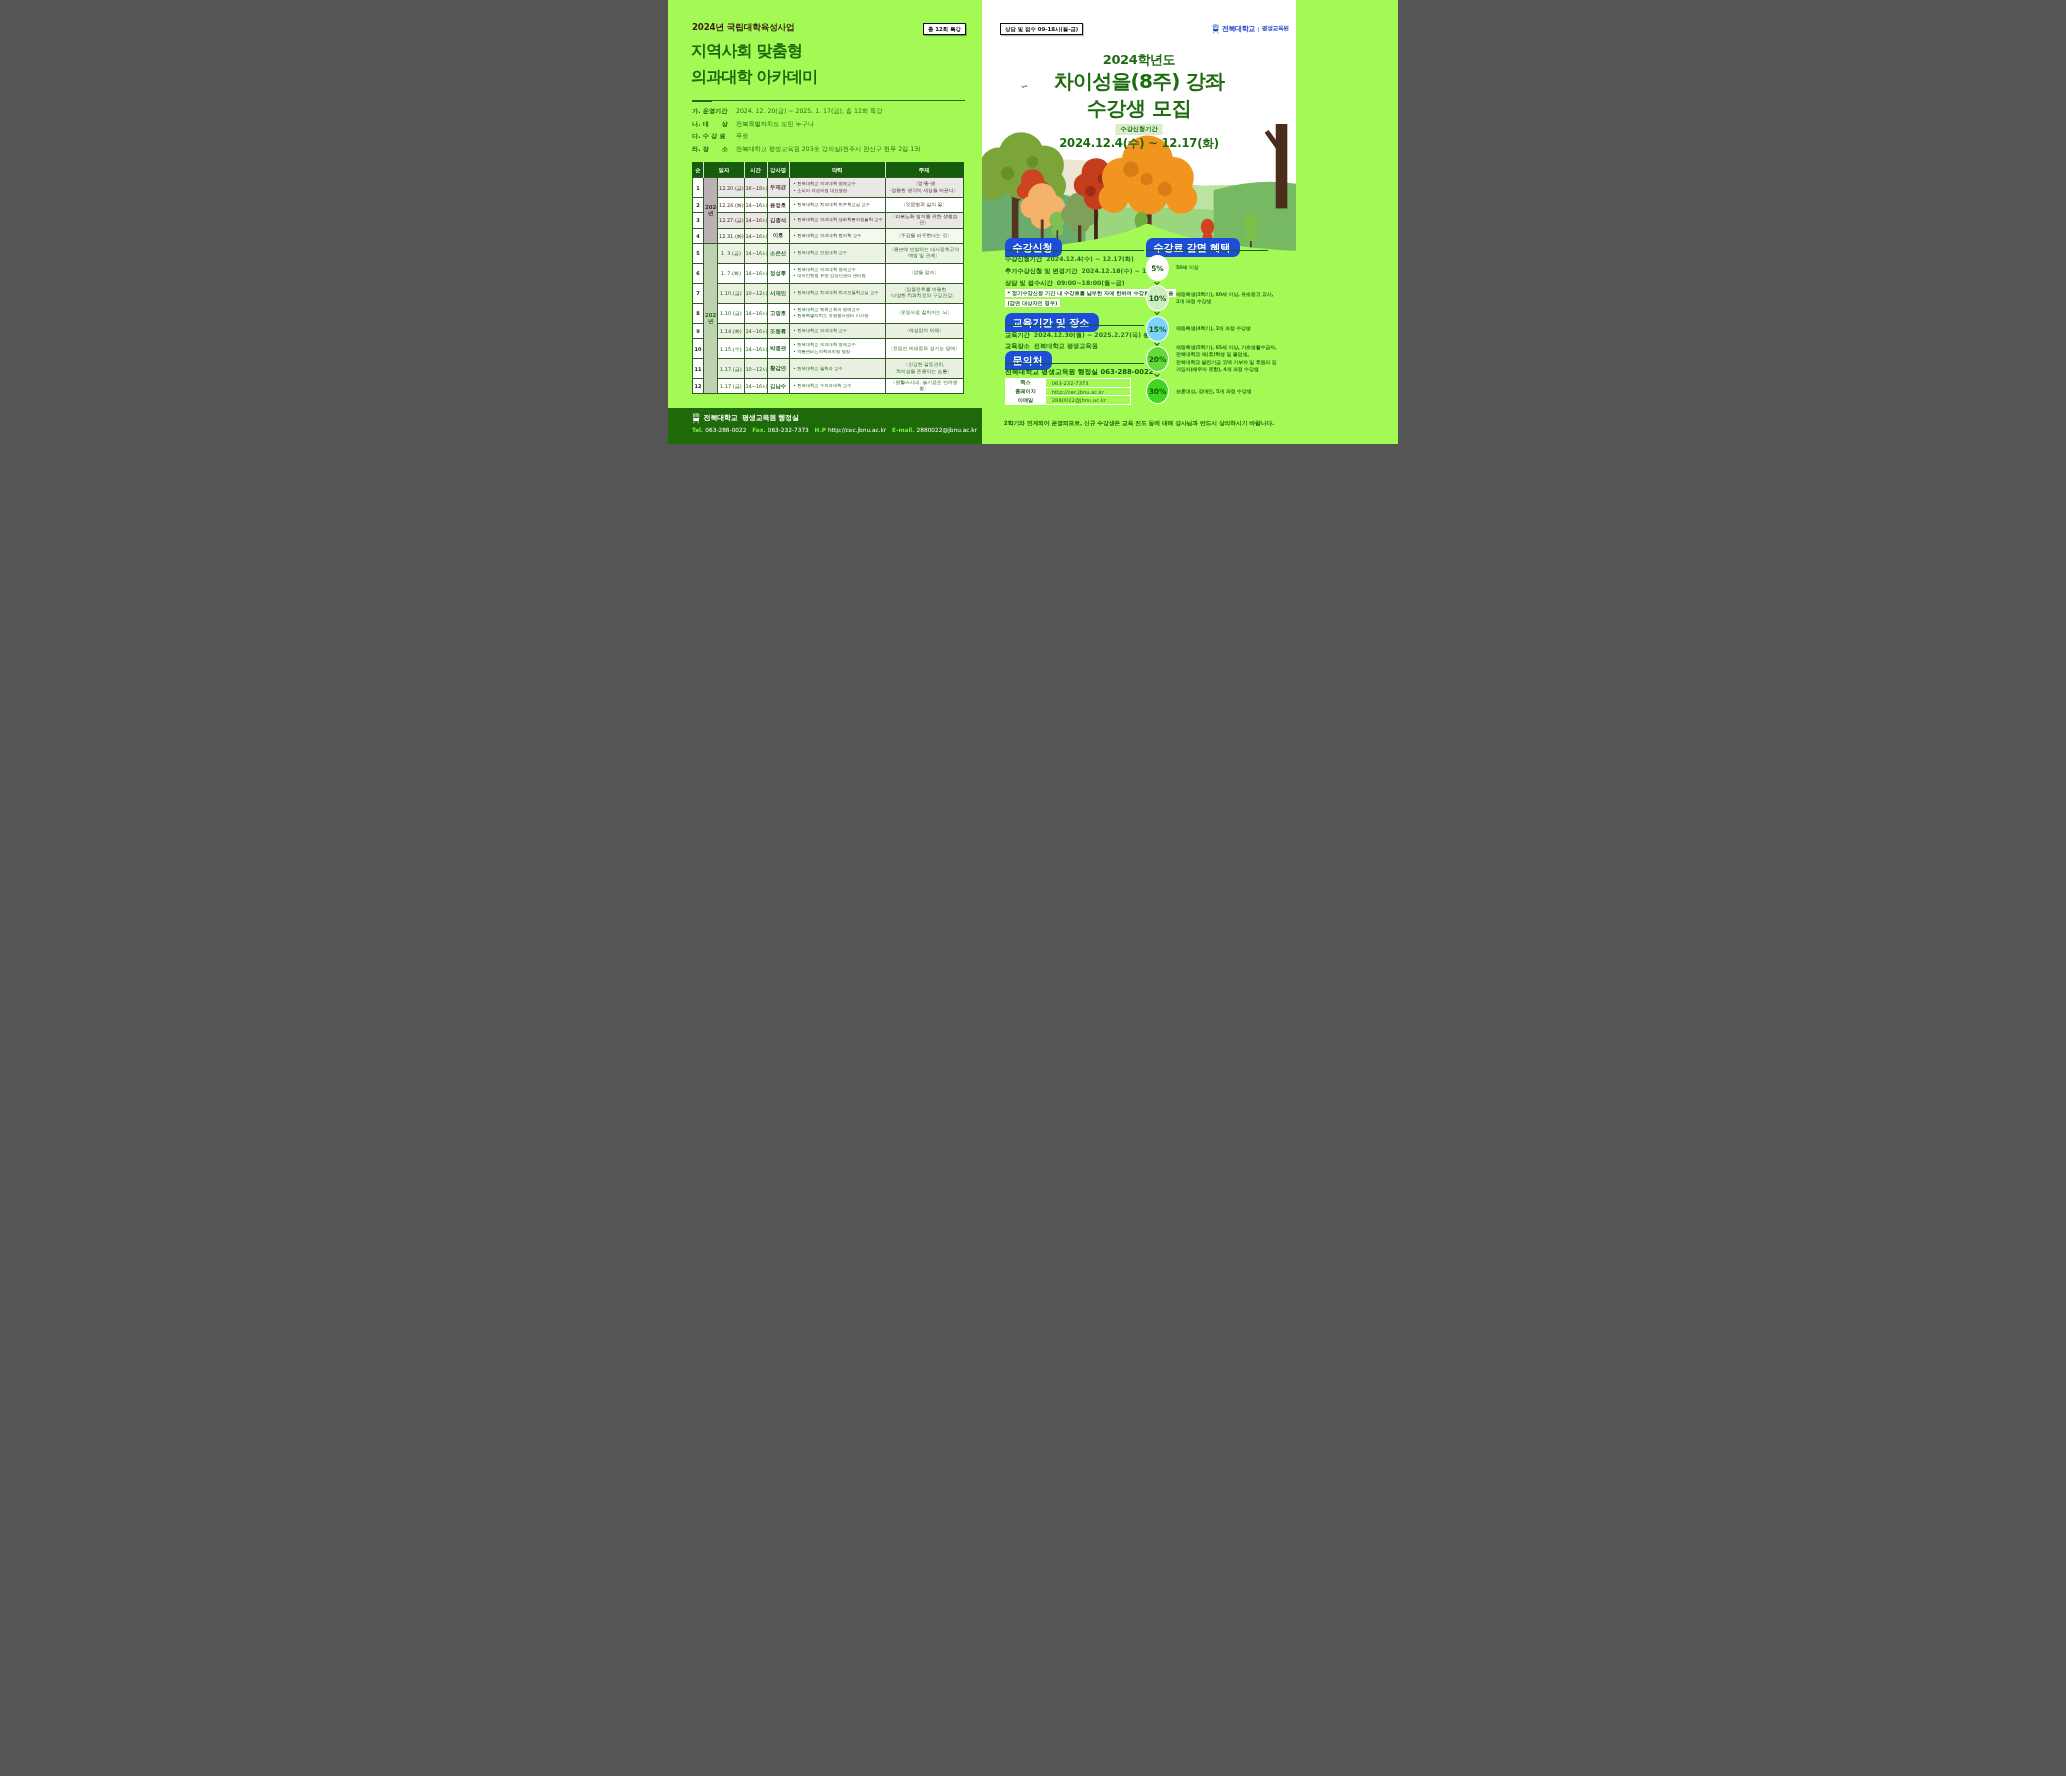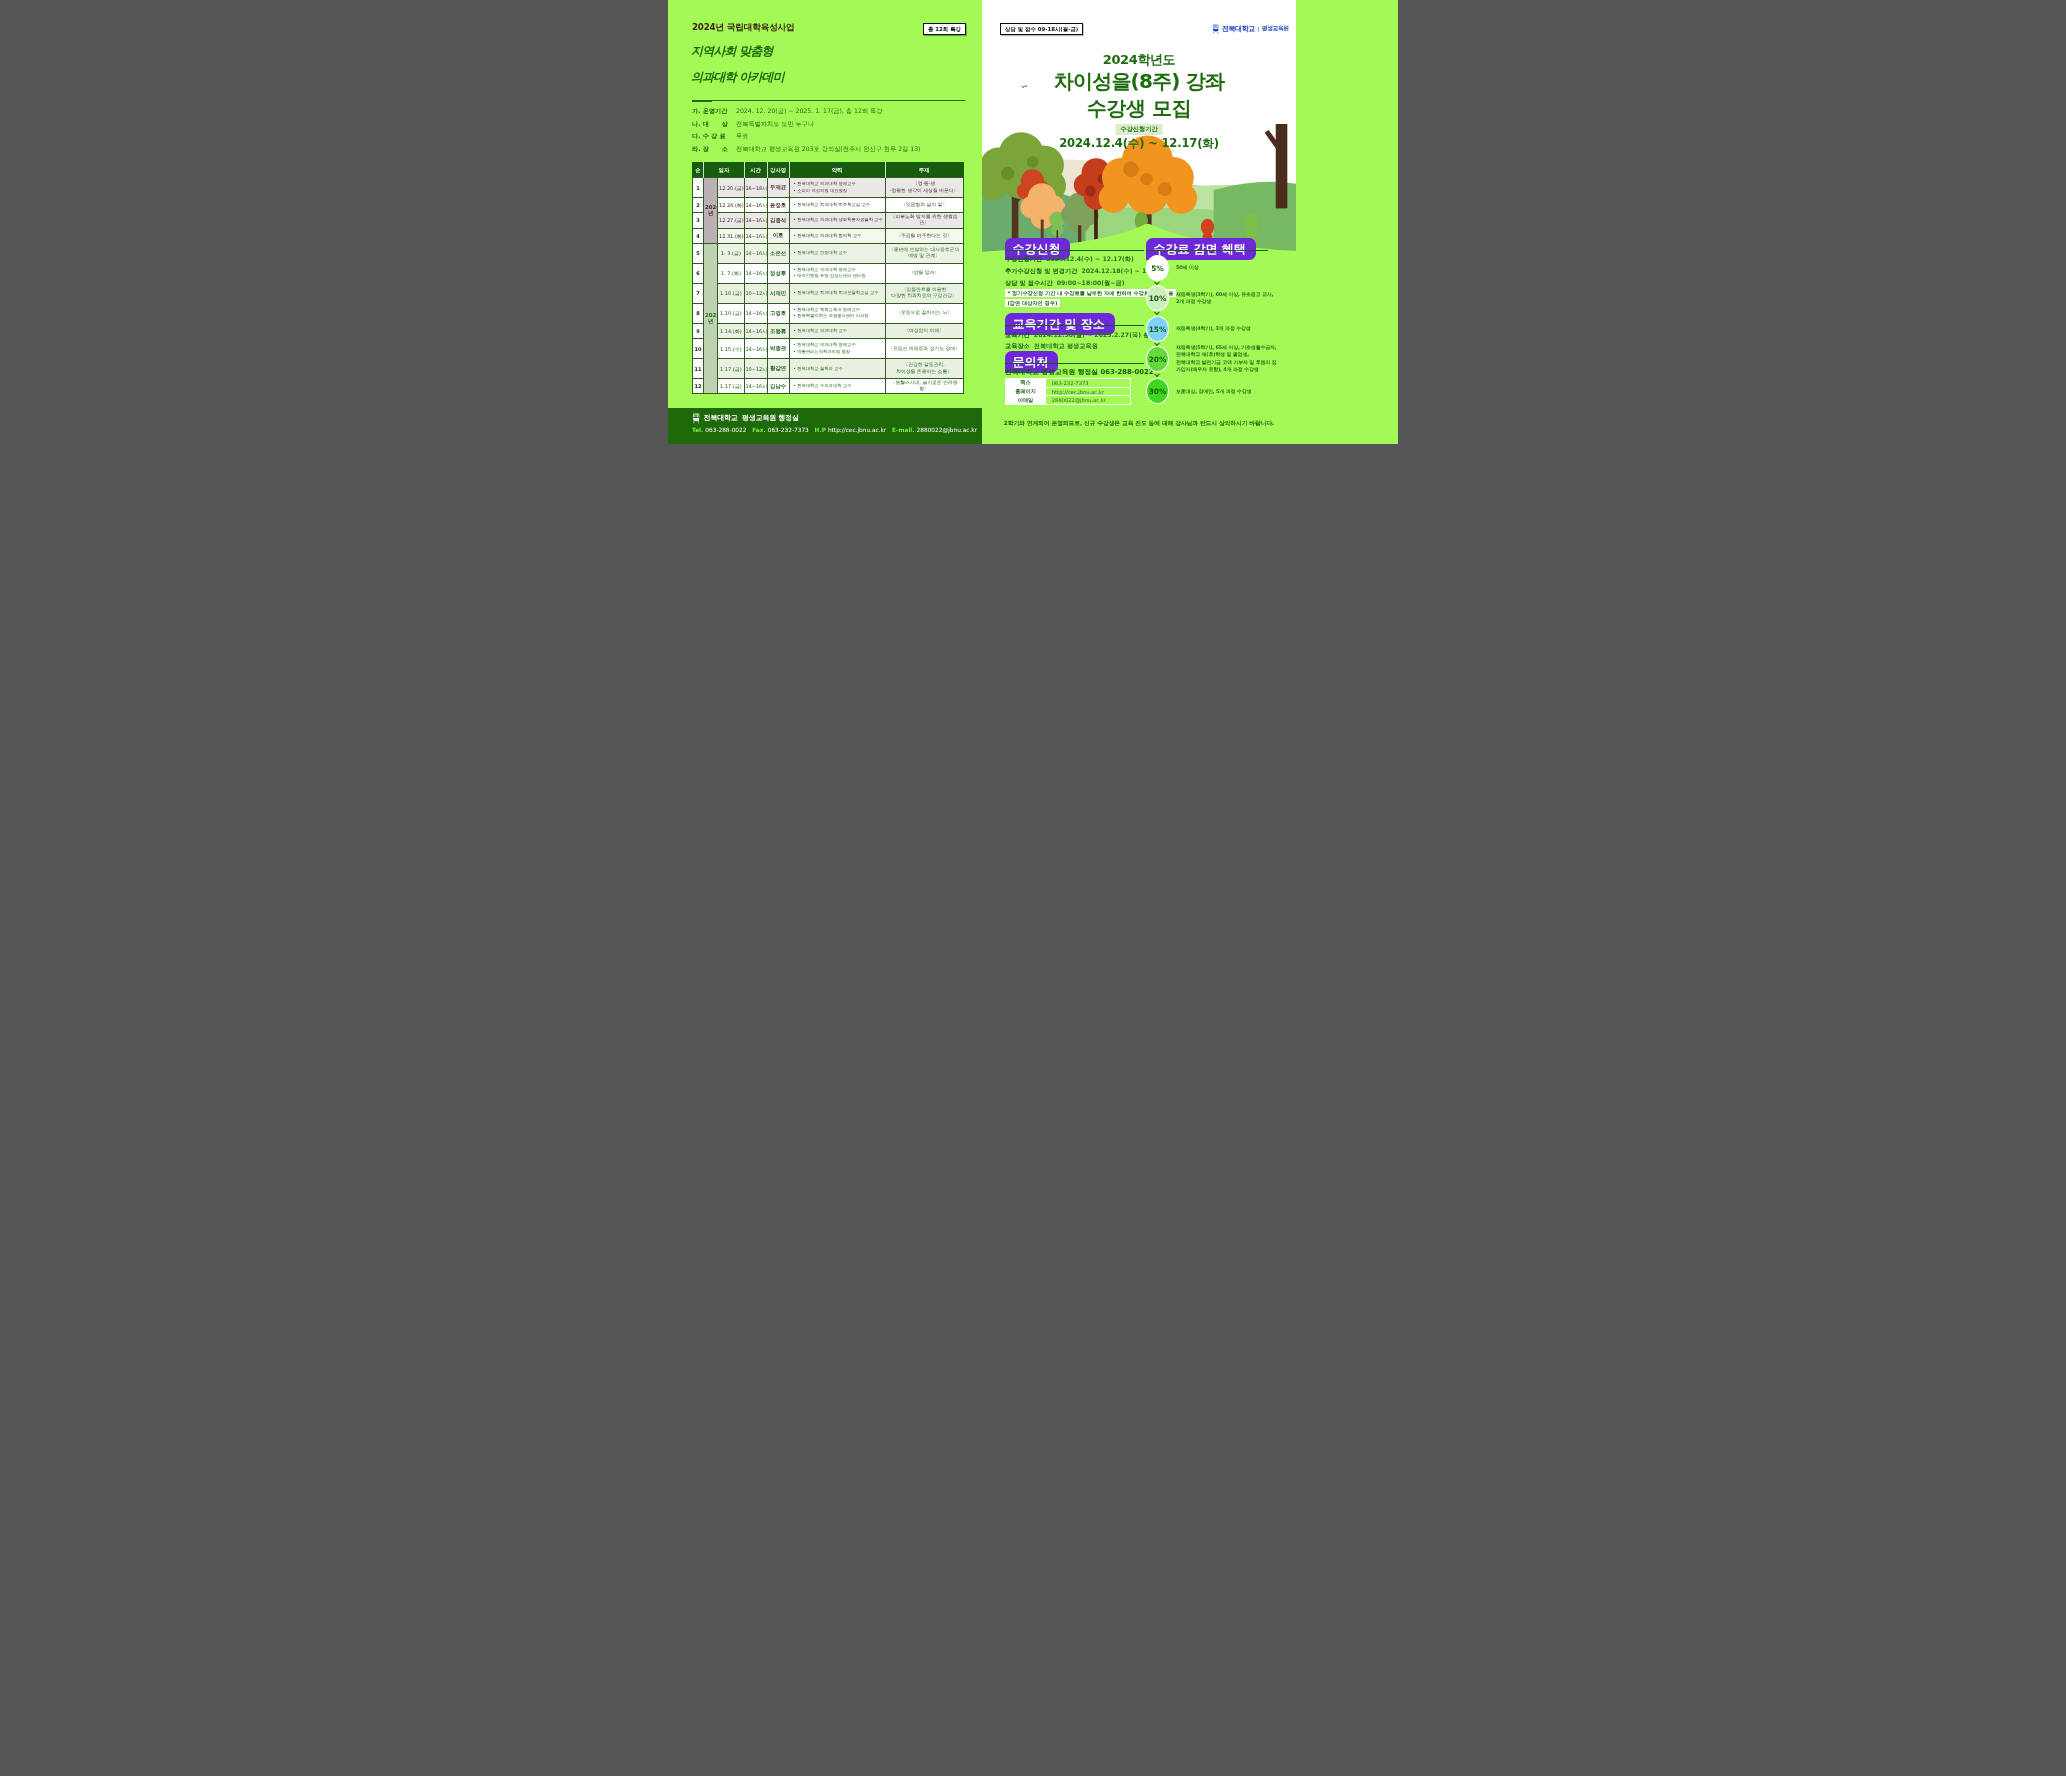--- a/index.html
+++ b/index.html
@@ -2,21 +2,21 @@
 <html style="font-size:6.6px"><head>
 <meta charset="utf-8">
 <style>
   html,body{margin:0;padding:0;background:#555;}
   *{box-sizing:border-box;font-family:"DejaVu Sans","Liberation Sans",sans-serif;}
   #poster{position:relative;width:730px;height:444px;margin:0 auto;overflow:hidden;background:#A3FA55;}
   
   #left-panel{position:absolute;left:0;top:0;width:314px;height:444px;background:#A3FA55;}
   .program-label{position:absolute;left:24px;top:22px;font-size:8.7px;font-weight:bold;color:#3B1E12;letter-spacing:-0.2px;}
   .count-badge{position:absolute;left:255px;top:23px;background:#fff;border:0.6px solid #111;box-shadow:0.8px 1.2px 0 rgba(0,0,0,.35);padding:1.7px 4.1px;font-size:5.4px;font-weight:bold;color:#111;white-space:nowrap;}
-  .big-title{position:absolute;left:23px;top:38px;font-size:12px;line-height:26px;font-weight:bold;color:#1B6A0E;letter-spacing:-0.8px;font-style:italic;}
+  .big-title{position:absolute;left:23px;top:38px;font-size:16px;line-height:26px;font-weight:bold;color:#1B6A0E;letter-spacing:-0.8px;}
   .divider{position:absolute;left:24px;top:100px;width:273px;border-top:0.6px solid #1E6B10;}
   .divider .accent{position:absolute;left:0;top:-1.2px;width:20px;height:1.7px;background:#1E6B10;}
   #info-list{position:absolute;left:24px;top:107px;width:281px;}
   .info-row{display:flex;margin-bottom:3.7px;font-size:6.2px;}
   .info-label{white-space:pre;font-weight:bold;color:#135C0A;width:44px;flex:none;}
   .info-value{color:#1F6F12;white-space:pre;}
   
   #schedule{position:absolute;left:23.6px;top:162px;border-collapse:collapse;table-layout:fixed;width:271px;border:0.8px solid #1B5E0E;background:#fff;}
   #schedule th{background:#175B0D;color:#fff;font-size:5.4px;font-weight:bold;height:15px;border-left:0.4px solid rgba(255,255,255,.8);}
   #schedule th:first-child{border-left:none;}
@@ -46,21 +46,21 @@
   .logo svg{margin-right:2.5px;}
   .logo .univ{font-size:7px;font-weight:bold;letter-spacing:-0.4px;}
   .logo .bar{margin:0 2.5px;font-size:5.4px;}
   .logo .dept{font-size:5.8px;font-weight:bold;letter-spacing:-0.4px;}
   .r-year{position:absolute;left:0;top:51px;width:100%;text-align:center;font-size:13px;font-weight:bold;color:#1E6B10;letter-spacing:-0.4px;z-index:2;}
   .r-main{position:absolute;left:0;top:68px;width:100%;text-align:center;font-size:20px;font-weight:bold;color:#1E6B10;letter-spacing:-0.8px;z-index:2;}
   .r-sub{position:absolute;left:0;top:95px;width:100%;text-align:center;font-size:20px;font-weight:bold;color:#1E6B10;letter-spacing:-0.4px;z-index:2;}
   .bird{position:absolute;left:39px;top:85px;z-index:2;}
   .period-badge{position:absolute;left:50%;transform:translateX(-50%);top:124px;background:#D8EDCA;color:#1C6B0F;font-size:6.2px;font-weight:bold;padding:1.2px 5px;z-index:2;white-space:nowrap;}
   .period-date{position:absolute;left:0;top:136px;width:100%;text-align:center;font-size:11.6px;font-weight:bold;color:#1C6B0F;letter-spacing:-0.2px;z-index:2;}
-  .pill{position:absolute;background:#6d28d9;color:#fff;font-size:12px;font-weight:bold;padding:2.5px 10px 2.5px 7.4px;border-radius:6.6px 6.6px 6.6px 0;z-index:4;white-space:nowrap;}
+  .pill{position:absolute;background:#1d4ed8;color:#fff;font-size:10px;font-weight:bold;padding:2.5px 10px 2.5px 7.4px;border-radius:6.6px 6.6px 6.6px 0;z-index:4;white-space:nowrap;}
   .pill-line{position:absolute;border-bottom:1px solid #1A5E0F;z-index:4;}
   .apply-row{position:absolute;font-size:6.2px;white-space:nowrap;z-index:4;}
   .apply-row .lab{font-weight:bold;color:#135C0A;margin-right:4.1px;}
   .apply-row .val{color:#27741C;font-weight:bold;}
   .note-line{position:absolute;z-index:4;white-space:nowrap;}
   .note-line span{background:#fff;color:#1A620D;font-size:5.2px;font-weight:bold;padding:0.8px 2.5px;}
   .inq-line{position:absolute;font-size:6.8px;font-weight:bold;color:#135C0A;white-space:nowrap;z-index:4;}
   #inq-table{position:absolute;left:23px;top:378px;width:126px;border-collapse:collapse;z-index:4;}
   #inq-table td{border:0.8px solid #fff;font-size:5.2px;height:8.7px;padding:0;}
   #inq-table td.l{background:#fff;color:#1A620D;font-weight:bold;text-align:center;width:40px;}

